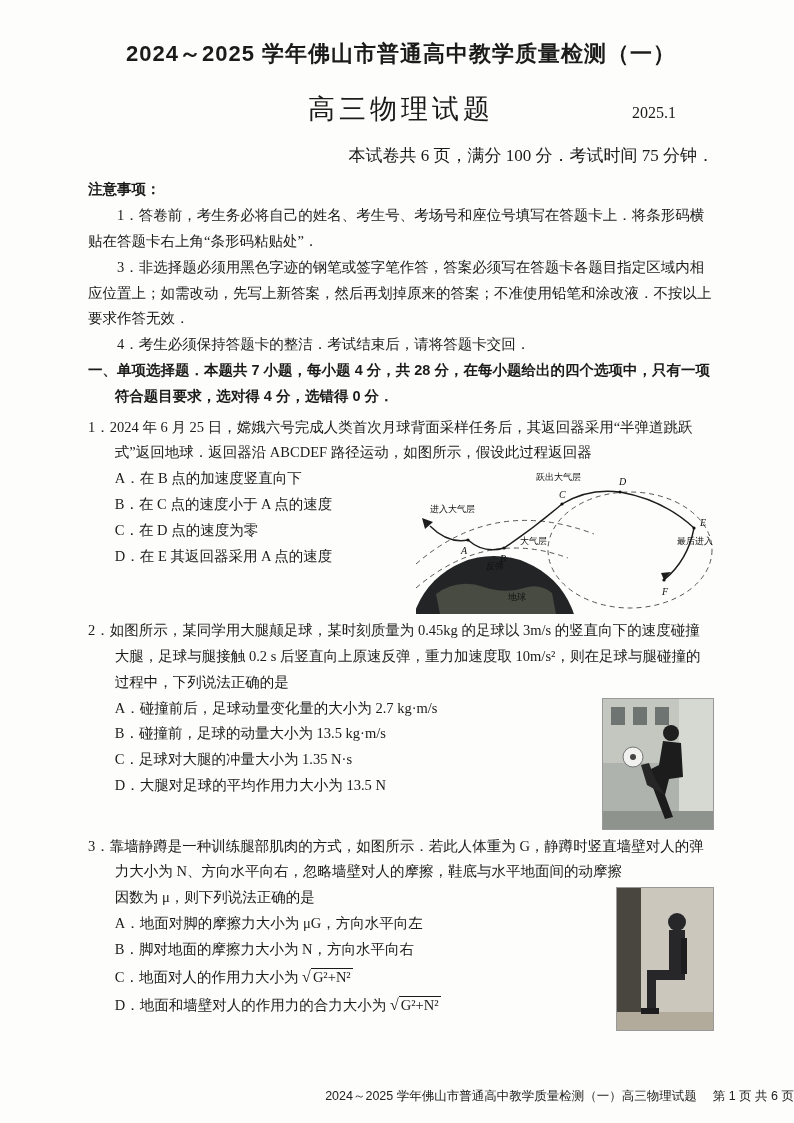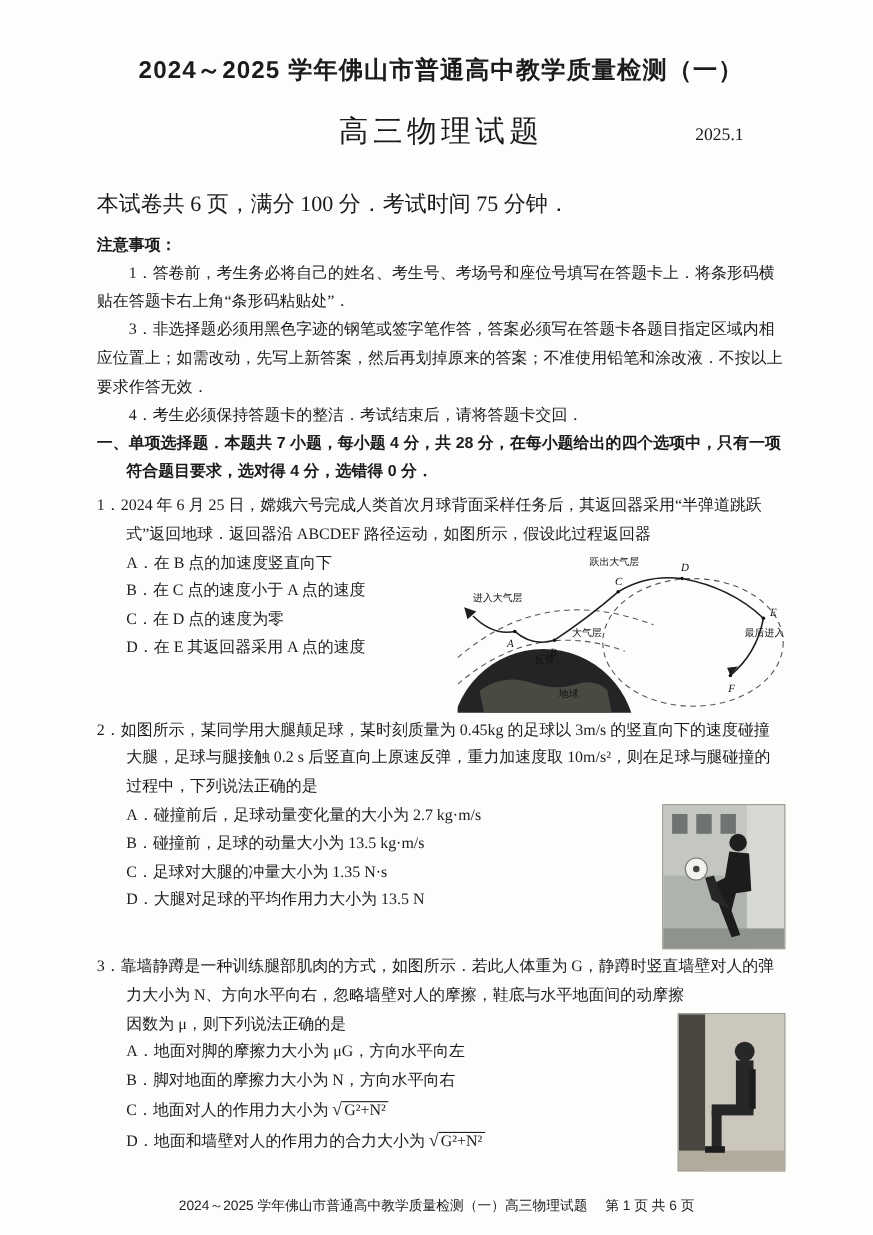--- a/index.html
+++ b/index.html
@@ -6,21 +6,21 @@
   html, body { width: 794px; height: 1123px; }
   body {
     background: #fdfdfb;
     color: #1b1b1b;
     font-family: "Liberation Serif", "DejaVu Serif", serif;
     font-size: 14.5px;
     line-height: 1.78;
     overflow: hidden;
     position: relative;
   }
-  .page { padding: 32px 80px 0 88px; }
+  .page { padding: 22px 80px 0 88px; }
 
   .exam-title {
     font-family: "Liberation Sans", "DejaVu Sans", sans-serif;
     font-size: 22px;
     font-weight: bold;
     text-align: center;
     letter-spacing: 1px;
     margin-top: 12px;
   }
   .subtitle-row { position: relative; margin-top: 12px; text-align: center; }
@@ -30,21 +30,21 @@
     font-size: 27px;
     font-weight: normal;
     letter-spacing: 4px;
   }
   .exam-date {
     position: absolute;
     right: 38px;
     bottom: 6px;
     font-size: 16px;
   }
-  .exam-info { text-align: left; margin-top: 26px; font-size: 20px; }
+  .exam-info { text-align: right; margin-top: 8px; font-size: 17px; }
 
   .notices { margin-top: 6px; }
   .notices-heading { font-weight: bold; font-family: "Liberation Sans", "DejaVu Sans", sans-serif; }
   .notice { text-indent: 2em; }
 
   .section-heading {
     font-weight: bold;
     font-family: "Liberation Sans", "DejaVu Sans", sans-serif;
     padding-left: 1.85em;
     text-indent: -1.85em;
@@ -60,21 +60,21 @@
   .photo { border: 1px solid #999; background: #cfcfc8; }
 
   .sqrt { white-space: nowrap; }
   .sqrt-sign { font-size: 16px; }
   .sqrt-body { border-top: 1.3px solid #1b1b1b; padding: 0 2px; }
 
   .footer {
     position: absolute;
     left: 0; right: 0;
     bottom: 16px;
-    text-align: center;
+    text-align: right;
     font-size: 12.5px;
     font-family: "Liberation Sans", "DejaVu Sans", sans-serif;
     color: #222;
   }
   .footer-page { margin-left: 16px; }
 
   .fig-label { font-size: 9px; fill: #111; font-family: "Liberation Sans", "DejaVu Sans", sans-serif; }
   .fig-point { font-size: 10px; fill: #111; font-style: italic; font-family: "Liberation Serif", serif; }
 </style>
 </head>

